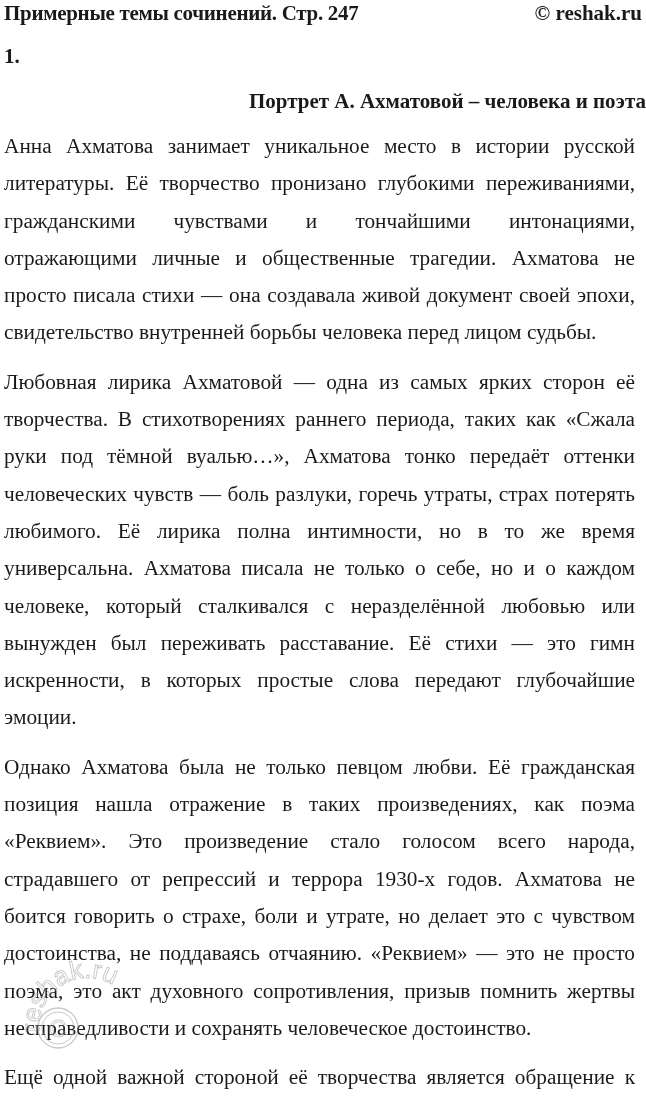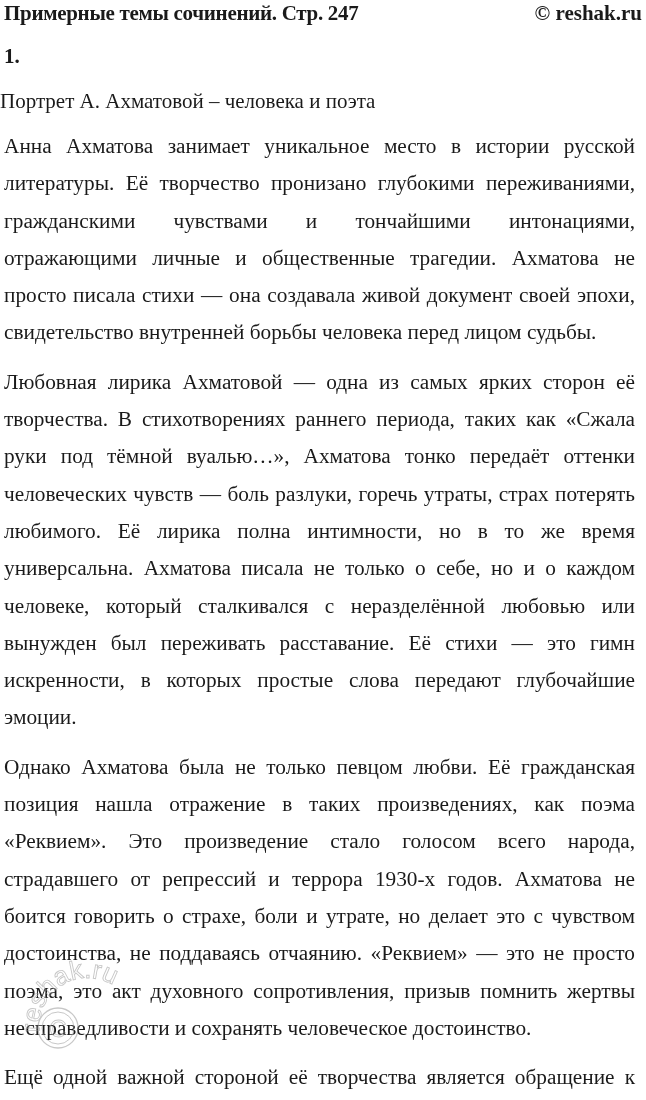--- a/index.html
+++ b/index.html
@@ -47,23 +47,23 @@
       top: 43px;
       font-size: 21px;
       font-weight: bold;
       line-height: 26px;
     }
     .essay-title {
       position: absolute;
       left: 0;
       right: 0;
       top: 88px;
-      text-align: left;
+      text-align: right;
       font-size: 21px;
-      font-weight: normal;
+      font-weight: bold;
       line-height: 26px;
     }
     .body-text {
       position: absolute;
       left: 4px;
       right: 3px;
       top: 128px;
       font-size: 21.3px;
       line-height: 37.3px;
       text-align: justify;

